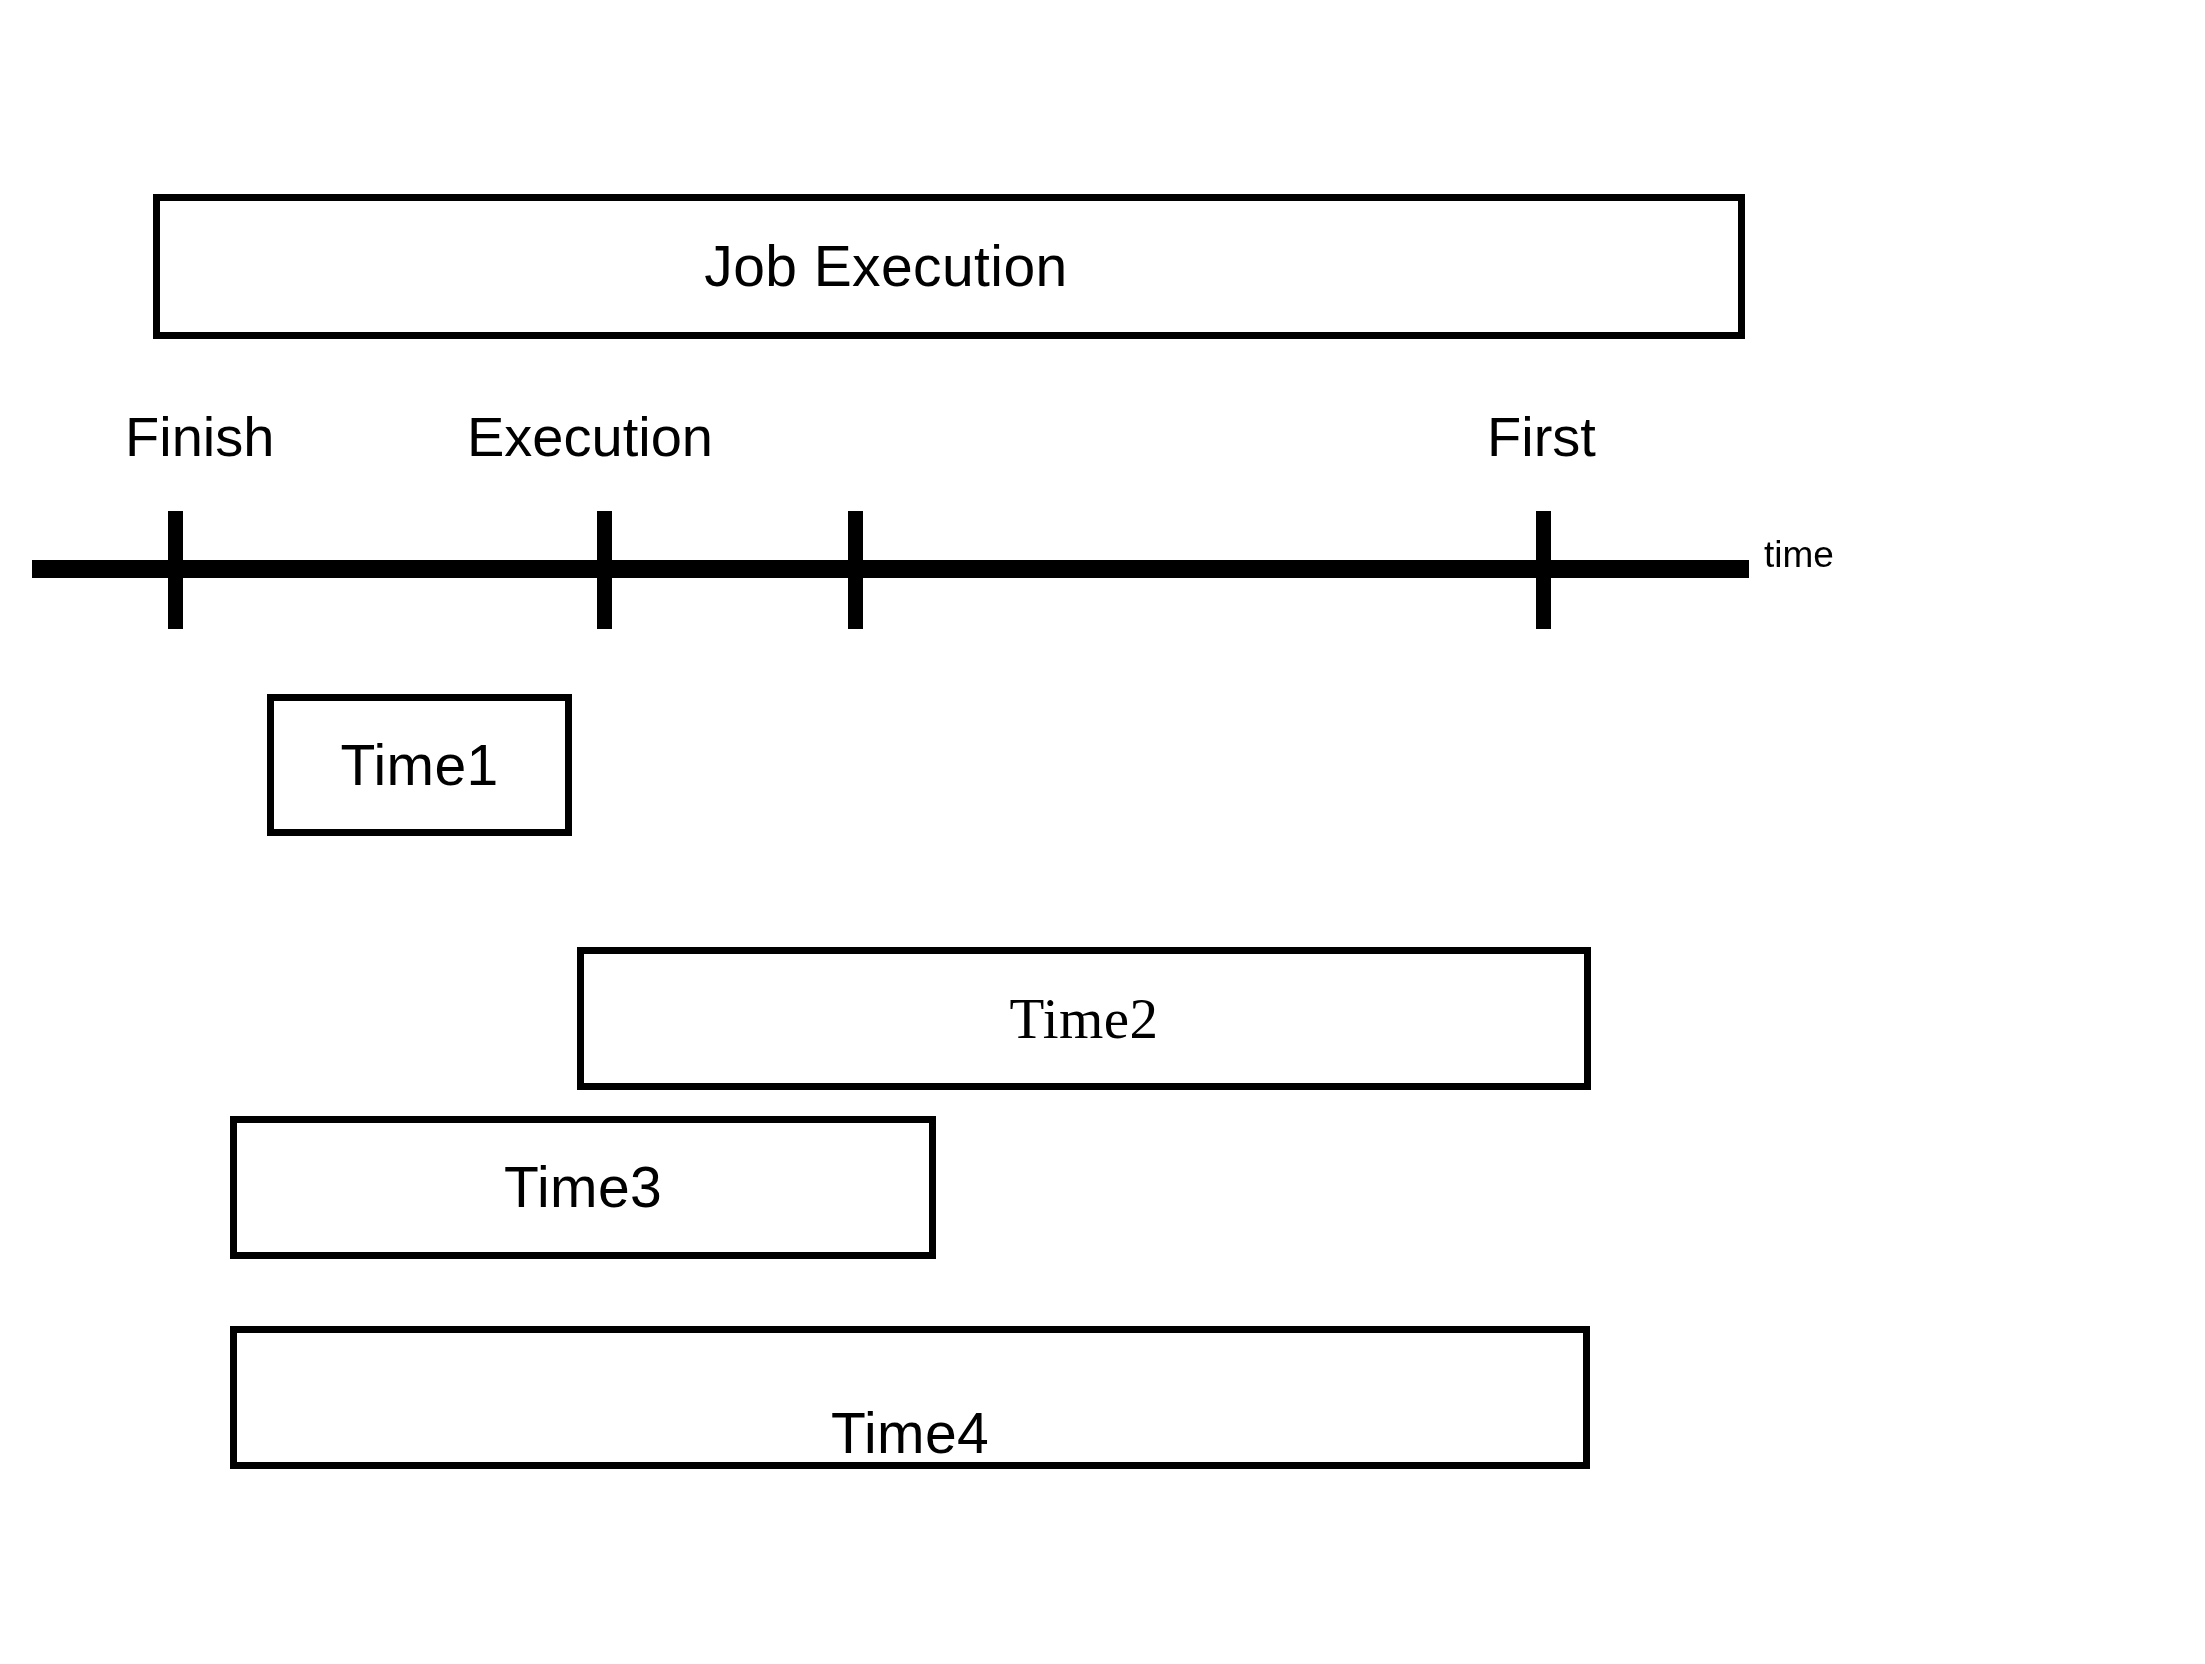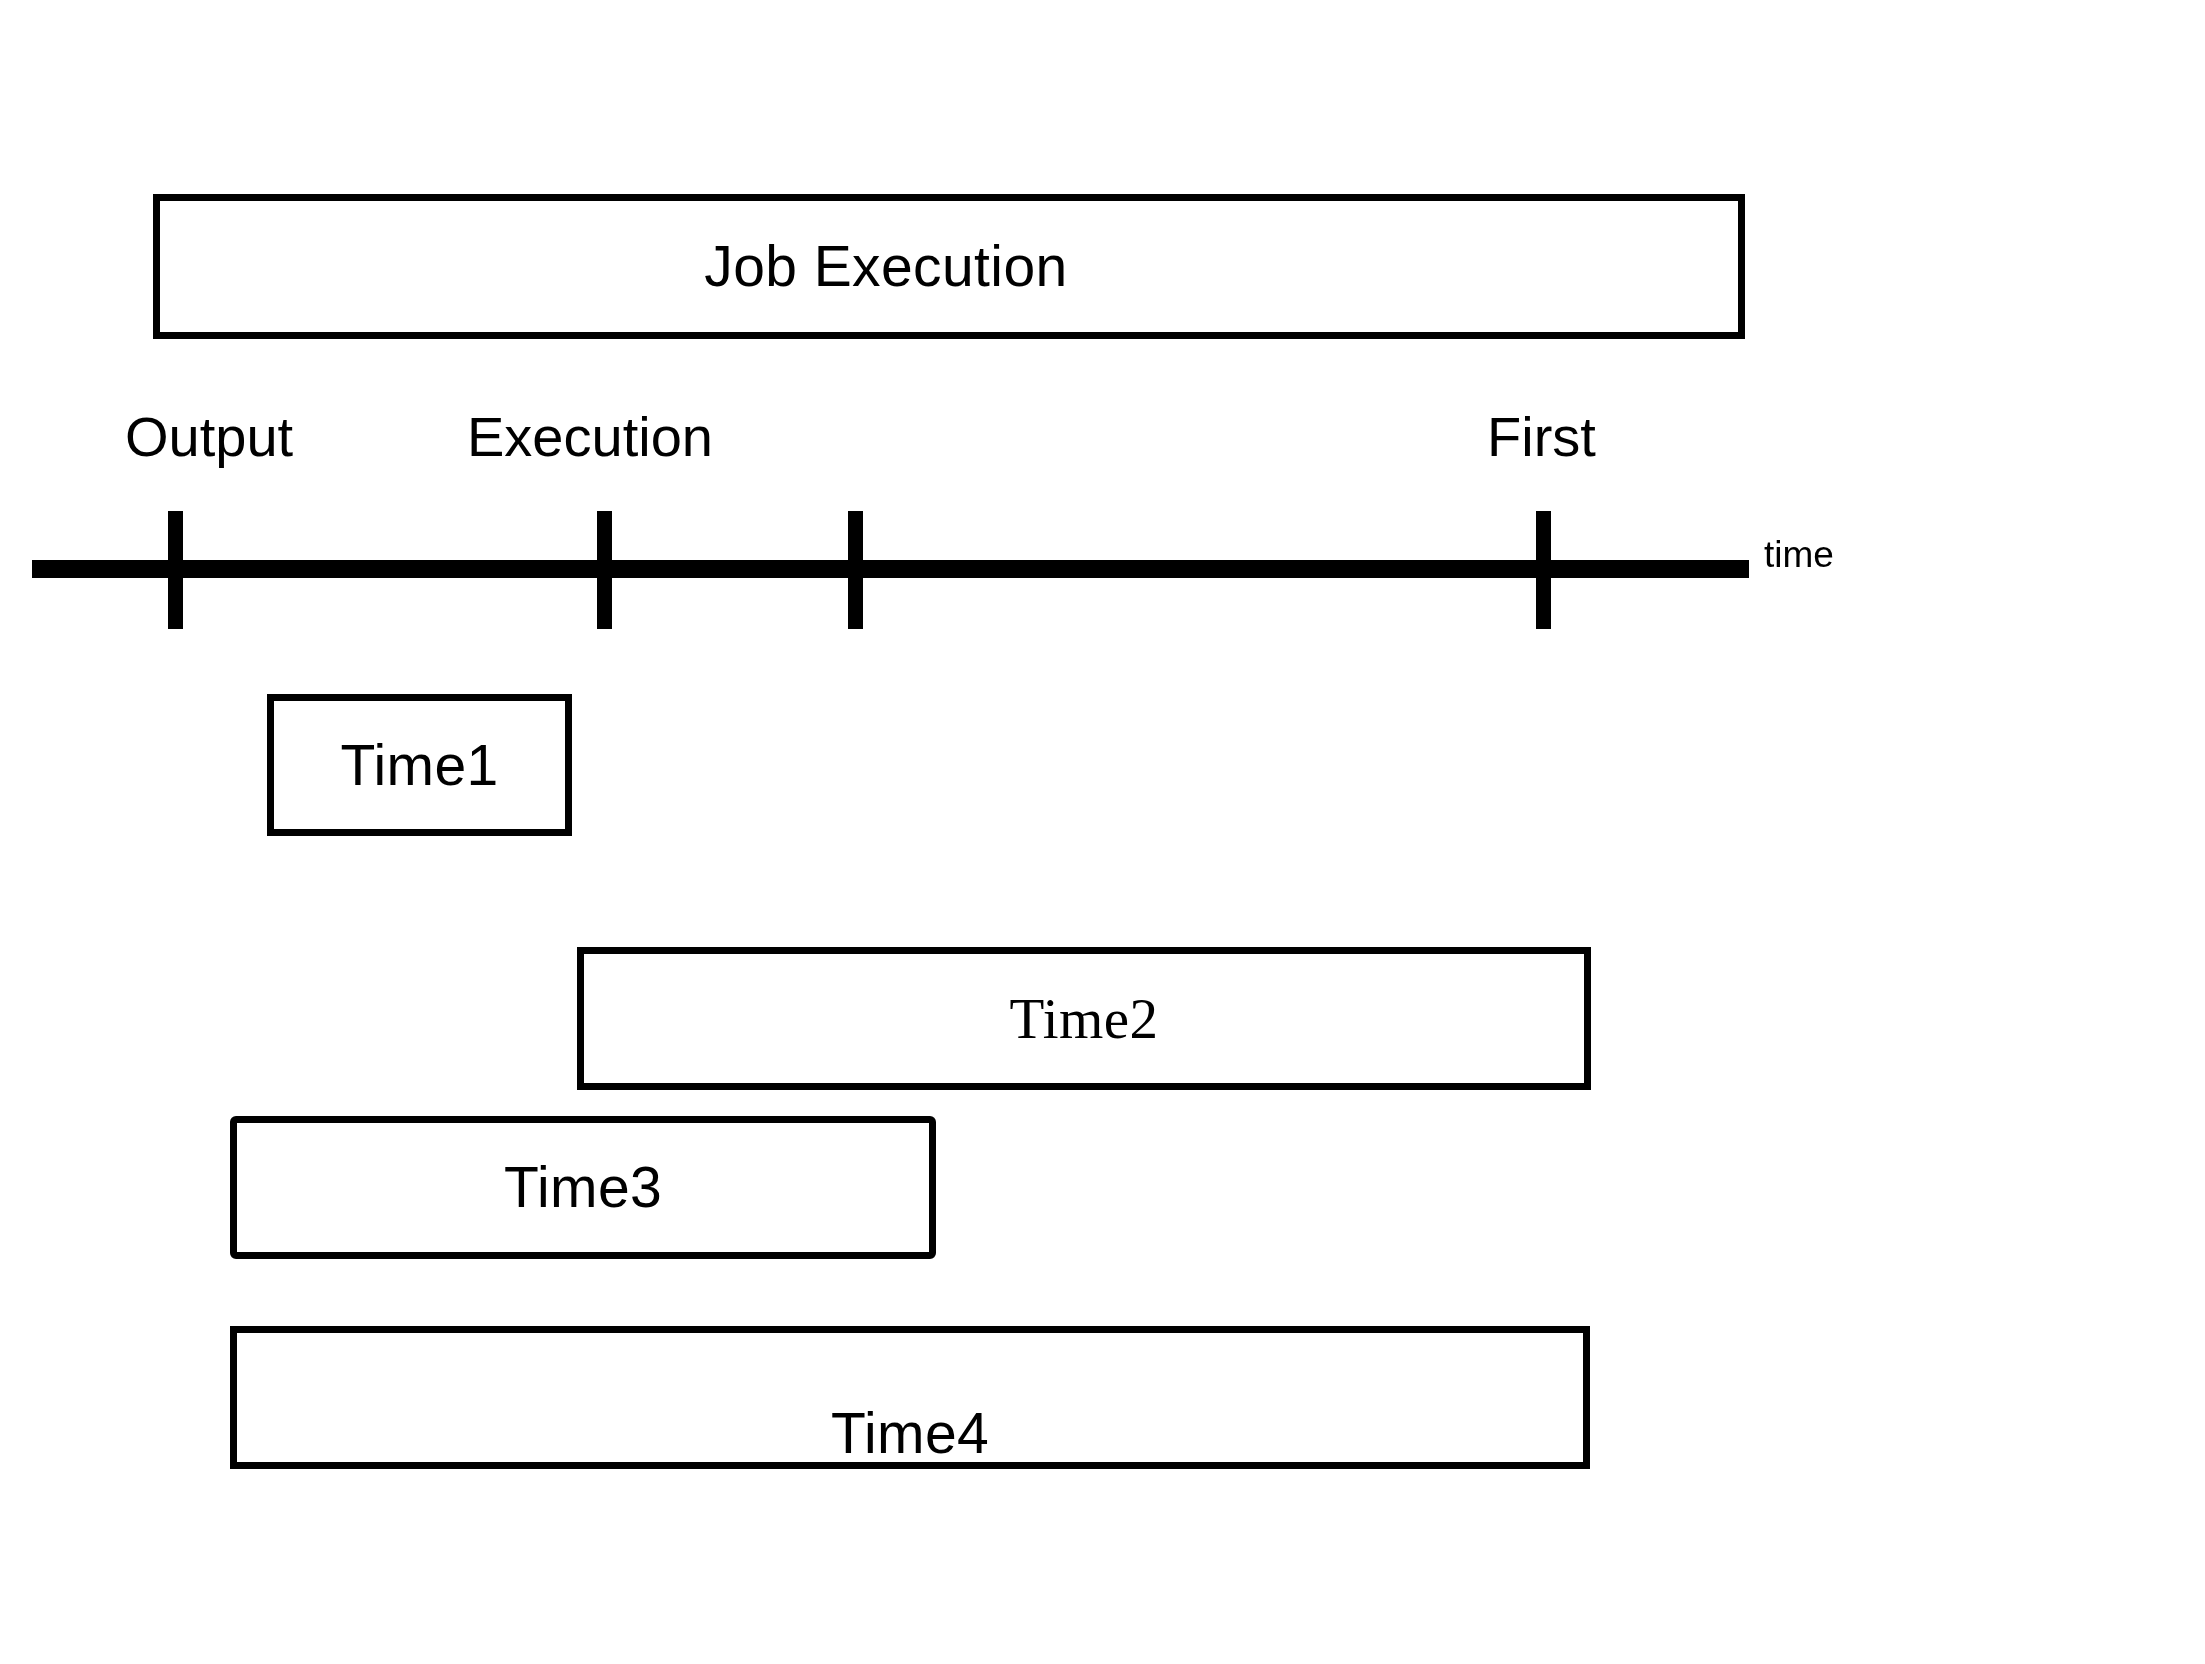--- a/index.html
+++ b/index.html
@@ -91,33 +91,33 @@
     top: 536px;
     font-size: 37px;
     line-height: 1;
     white-space: nowrap;
     color: #000000;
   }
 
   
   #time1-box { left: 267px; top: 694px;  width: 305px;  height: 142px; }
   #time2-box { left: 577px; top: 947px; width: 1014px; height: 143px; font-family: Liberation Serif, serif; }
-  #time3-box { left: 230px; top: 1116px; width: 706px;  height: 143px; border-radius: 6px; }
+  #time3-box { left: 230px; top: 1116px; width: 706px;  height: 143px; }
   #time4-box { left: 230px; top: 1326px; width: 1360px; height: 143px; align-items: flex-end; }
 </style>
 </head>
 <body>
 
 <div id="canvas">
 
   <div class="tbox" id="job-execution-box">
     <span class="boxlabel">Job Execution</span>
   </div>
 
-  <div class="event-label" id="event-label-arrival">Output</div>
+  <div class="event-label" id="event-label-arrival">Finish</div>
 
   <div class="event-label" id="event-label-execution">Execution</div>
 
 
   <div class="event-label" id="event-label-finish">First</div>
 
   <div id="time-axis"></div>
 
   <div class="axis-tick" id="tick-arrival"></div>
   <div class="axis-tick" id="tick-execution"></div>

